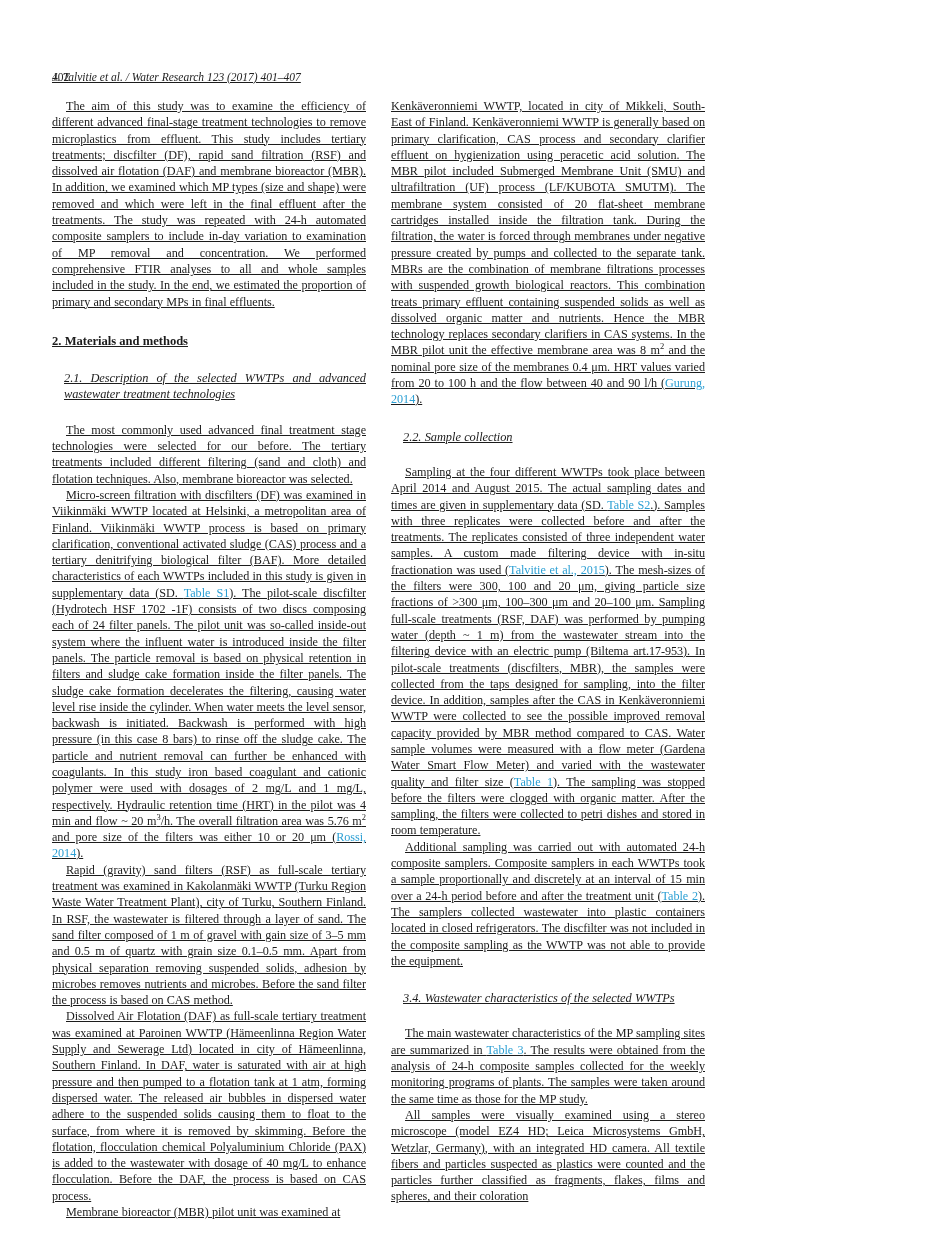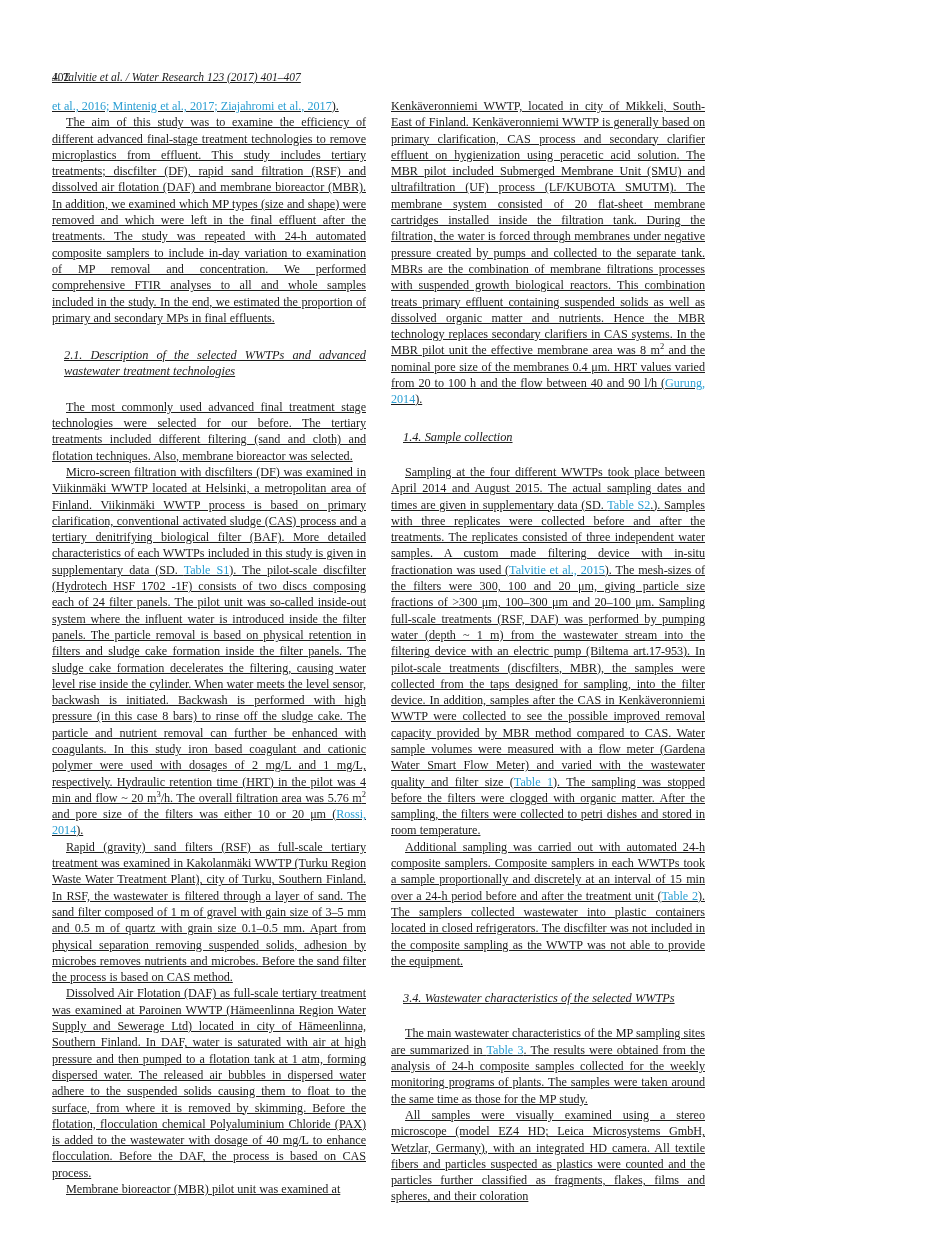--- a/index.html
+++ b/index.html
@@ -82,32 +82,32 @@
 </head>
 <body>
 
 <div class="page">
   <div class="header">
     <span class="page-num">402</span>
     <span class="running-title">J. Talvitie et al. / Water Research 123 (2017) 401–407</span>
   </div>
   <div class="columns">
     <div class="col" id="col-left">
-        <p class="para"><span class="link" style="color: rgb(43, 159, 212);">et al., 2016; Mintenig et al., 2017; Ziajahromi et al., 2017</span><span>).</span></p>
         <p class="para indent"><span>The aim of this study was to examine the efficiency of different advanced final-stage treatment technologies to remove microplastics from effluent. This study includes tertiary treatments; discfilter (DF), rapid sand filtration (RSF) and dissolved air flotation (DAF) and membrane bioreactor (MBR). In addition, we examined which MP types (size and shape) were removed and which were left in the final effluent after the treatments. The study was repeated with 24-h automated composite samplers to include in-day variation to examination of MP removal and concentration. We performed comprehensive FTIR analyses to all and whole samples included in the study. In the end, we estimated the proportion of primary and secondary MPs in final effluents.</span></p>
+        <div class="h2"><span>2. Materials and methods</span></div>
         <div class="h3"><span>2.1. Description of the selected WWTPs and advanced wastewater treatment technologies</span></div>
         <p class="para indent"><span>The most commonly used advanced final treatment stage technologies were selected for our before. The tertiary treatments included different filtering (sand and cloth) and flotation techniques. Also, membrane bioreactor was selected.</span></p>
         <p class="para indent"><span>Micro-screen filtration with discfilters (DF) was examined in Viikinmäki WWTP located at Helsinki, a metropolitan area of Finland. Viikinmäki WWTP process is based on primary clarification, conventional activated sludge (CAS) process and a tertiary denitrifying biological filter (BAF). More detailed characteristics of each WWTPs included in this study is given in supplementary data (SD. </span><span class="link" style="color: rgb(43, 159, 212);">Table S1</span><span>). The pilot-scale discfilter (Hydrotech HSF 1702 -1F) consists of two discs composing each of 24 filter panels. The pilot unit was so-called inside-out system where the influent water is introduced inside the filter panels. The particle removal is based on physical retention in filters and sludge cake formation inside the filter panels. The sludge cake formation decelerates the filtering, causing water level rise inside the cylinder. When water meets the level sensor, backwash is initiated. Backwash is performed with high pressure (in this case 8 bars) to rinse off the sludge cake. The particle and nutrient removal can further be enhanced with coagulants. In this study iron based coagulant and cationic polymer were used with dosages of 2 mg/L and 1 mg/L, respectively. Hydraulic retention time (HRT) in the pilot was 4 min and flow ~ 20 m</span><sup>3</sup><span>/h. The overall filtration area was 5.76 m</span><sup>2</sup><span> and pore size of the filters was either 10 or 20 μm (</span><span class="link" style="color: rgb(43, 159, 212);">Rossi, 2014</span><span>).</span></p>
         <p class="para indent"><span>Rapid (gravity) sand filters (RSF) as full-scale tertiary treatment was examined in Kakolanmäki WWTP (Turku Region Waste Water Treatment Plant), city of Turku, Southern Finland. In RSF, the wastewater is filtered through a layer of sand. The sand filter composed of 1 m of gravel with gain size of 3–5 mm and 0.5 m of quartz with grain size 0.1–0.5 mm. Apart from physical separation removing suspended solids, adhesion by microbes removes nutrients and microbes. Before the sand filter the process is based on CAS method.</span></p>
         <p class="para indent"><span>Dissolved Air Flotation (DAF) as full-scale tertiary treatment was examined at Paroinen WWTP (Hämeenlinna Region Water Supply and Sewerage Ltd) located in city of Hämeenlinna, Southern Finland. In DAF, water is saturated with air at high pressure and then pumped to a flotation tank at 1 atm, forming dispersed water. The released air bubbles in dispersed water adhere to the suspended solids causing them to float to the surface, from where it is removed by skimming. Before the flotation, flocculation chemical Polyaluminium Chloride (PAX) is added to the wastewater with dosage of 40 mg/L to enhance flocculation. Before the DAF, the process is based on CAS process.</span></p>
         <p class="para indent"><span>Membrane bioreactor (MBR) pilot unit was examined at</span></p>
       </div>
     <div class="col" id="col-right">
         <p class="para"><span>Kenkäveronniemi WWTP, located in city of Mikkeli, South-East of Finland. Kenkäveronniemi WWTP is generally based on primary clarification, CAS process and secondary clarifier effluent on hygienization using peracetic acid solution. The MBR pilot included Submerged Membrane Unit (SMU) and ultrafiltration (UF) process (LF/KUBOTA SMUTM). The membrane system consisted of 20 flat-sheet membrane cartridges installed inside the filtration tank. During the filtration, the water is forced through membranes under negative pressure created by pumps and collected to the separate tank. MBRs are the combination of membrane filtrations processes with suspended growth biological reactors. This combination treats primary effluent containing suspended solids as well as dissolved organic matter and nutrients. Hence the MBR technology replaces secondary clarifiers in CAS systems. In the MBR pilot unit the effective membrane area was 8 m</span><sup>2</sup><span> and the nominal pore size of the membranes 0.4 μm. HRT values varied from 20 to 100 h and the flow between 40 and 90 l/h (</span><span class="link" style="color: rgb(43, 159, 212);">Gurung, 2014</span><span>).</span></p>
-        <div class="h3"><span>1.4. Sample collection</span></div>
+        <div class="h3"><span>2.2. Sample collection</span></div>
         <p class="para indent"><span>Sampling at the four different WWTPs took place between April 2014 and August 2015. The actual sampling dates and times are given in supplementary data (SD. </span><span class="link" style="color: rgb(43, 159, 212);">Table S2</span><span>.). Samples with three replicates were collected before and after the treatments. The replicates consisted of three independent water samples. A custom made filtering device with in-situ fractionation was used (</span><span class="link" style="color: rgb(43, 159, 212);">Talvitie et al., 2015</span><span>). The mesh-sizes of the filters were 300, 100 and 20 μm, giving particle size fractions of &gt;300 μm, 100–300 μm and 20–100 μm. Sampling full-scale treatments (RSF, DAF) was performed by pumping water (depth ~ 1 m) from the wastewater stream into the filtering device with an electric pump (Biltema art.17-953). In pilot-scale treatments (discfilters, MBR), the samples were collected from the taps designed for sampling, into the filter device. In addition, samples after the CAS in Kenkäveronniemi WWTP were collected to see the possible improved removal capacity provided by MBR method compared to CAS. Water sample volumes were measured with a flow meter (Gardena Water Smart Flow Meter) and varied with the wastewater quality and filter size (</span><span class="link" style="color: rgb(43, 159, 212);">Table 1</span><span>). The sampling was stopped before the filters were clogged with organic matter. After the sampling, the filters were collected to petri dishes and stored in room temperature.</span></p>
         <p class="para indent"><span>Additional sampling was carried out with automated 24-h composite samplers. Composite samplers in each WWTPs took a sample proportionally and discretely at an interval of 15 min over a 24-h period before and after the treatment unit (</span><span class="link" style="color: rgb(43, 159, 212);">Table 2</span><span>). The samplers collected wastewater into plastic containers located in closed refrigerators. The discfilter was not included in the composite sampling as the WWTP was not able to provide the equipment.</span></p>
         <div class="h3"><span>3.4. Wastewater characteristics of the selected WWTPs</span></div>
         <p class="para indent"><span>The main wastewater characteristics of the MP sampling sites are summarized in </span><span class="link" style="color: rgb(43, 159, 212);">Table 3</span><span>. The results were obtained from the analysis of 24-h composite samples collected for the weekly monitoring programs of plants. The samples were taken around the same time as those for the MP study.</span></p>
         <p class="para indent"><span>All samples were visually examined using a stereo microscope (model EZ4 HD; Leica Microsystems GmbH, Wetzlar, Germany), with an integrated HD camera. All textile fibers and particles suspected as plastics were counted and the particles further classified as fragments, flakes, films and spheres, and their coloration</span></p>
       </div>
   </div>
 </div>
 
 </body></html>

